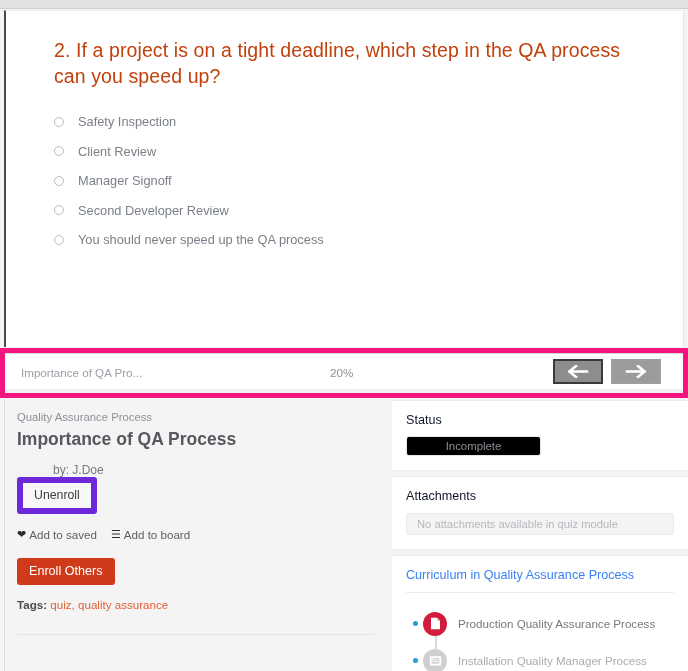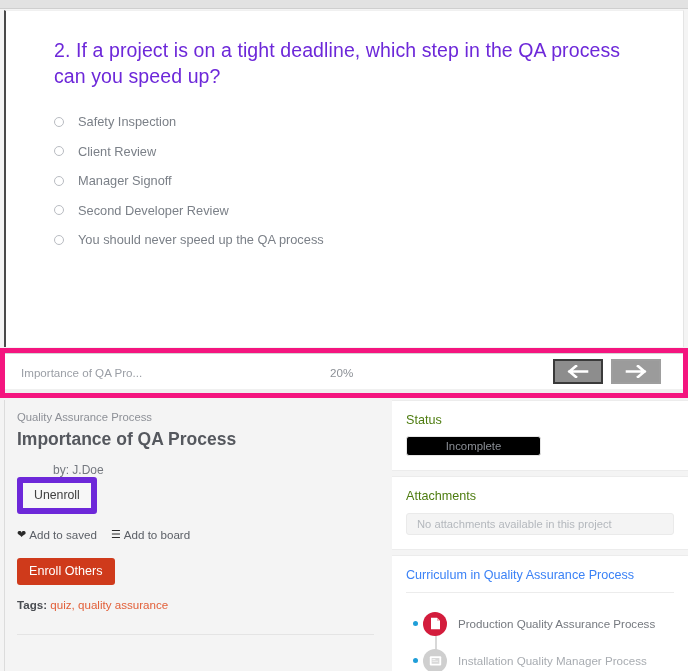--- a/index.html
+++ b/index.html
@@ -20,21 +20,21 @@
   
   .quiz-card {
     position: absolute; left: 4px; top: 10px; width: 680px; height: 337px;
     background: #ffffff;
     border-left: 2px solid #4a4a4a;
     border-right: 1px solid #e4e4e4;
     border-top: 1px solid #f0f0f0;
   }
   .question {
     margin: 26px 40px 0 48px;
-    font-size: 19.5px; line-height: 1.34; color: #6d28d9; font-weight: 400;
+    font-size: 19.5px; line-height: 1.34; color: #c2410c; font-weight: 400;
     letter-spacing: .1px;
   }
   .options { margin: 22px 0 0 48px; }
   .option { display: flex; align-items: center; height: 20.5px; margin-bottom: 9px; }
   .radio {
     width: 10px; height: 10px; border: 1px solid #b9bcc2;
     border-radius: 50%; background: #fff; flex: none;
   }
   .option-label { margin-left: 14px; font-size: 12.8px; color: #7b8088; }
 
@@ -94,21 +94,21 @@
   .tags-row .tag-links { color: #e2603a; }
   .rule { margin: 23px 12px 0 0; height: 1px; background: #e4e4e4; }
 
   
   .right-col { position: absolute; left: 392px; top: 0; width: 296px; height: 271px; }
   .card {
     background: #ffffff; border: 1px solid #ececec;
     border-left: none; border-right: none; padding: 12px 14px 14px;
     margin-bottom: 5px;
   }
-  .card-head { font-size: 12.6px; color: #4d7c0f; }
+  .card-head { font-size: 12.6px; color: #0f172a; }
   .status-box {
     margin-top: 9px; width: 135px; height: 20px;
     border: 1px solid #e6e6e6; border-radius: 3px; background: #000000;
     display: flex; align-items: center; justify-content: center;
     font-size: 11.4px; color: #8b8f96; cursor: pointer;
   }
   .attach-box {
     margin-top: 10px; height: 22px; background: #f4f4f4;
     border: 1px solid #eaeaea; border-radius: 3px;
     display: flex; align-items: center; padding-left: 10px;
@@ -215,21 +215,21 @@
 
     <div class="right-col">
 
       <div class="card">
         <div class="card-head">Status</div>
         <div class="status-box">Incomplete</div>
       </div>
 
       <div class="card">
         <div class="card-head">Attachments</div>
-        <div class="attach-box">No attachments available in this project</div>
+        <div class="attach-box">No attachments available in quiz module</div>
       </div>
 
       <div class="card">
         <div class="curriculum-head">Curriculum in Quality Assurance Process</div>
         <div class="curr-divider"></div>
 
         <div class="curr-list">
           <div class="curr-connector"></div>
 
           <div class="curr-item">

